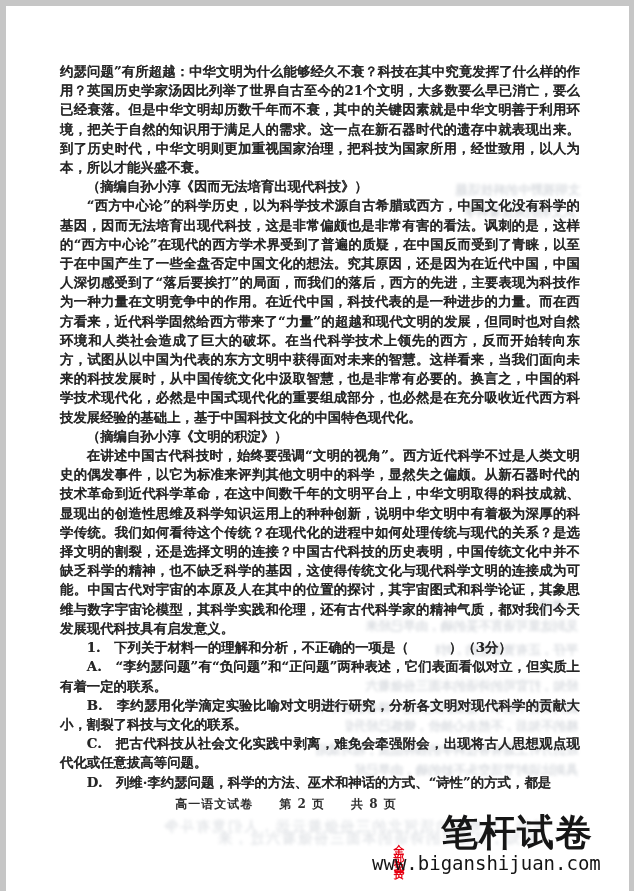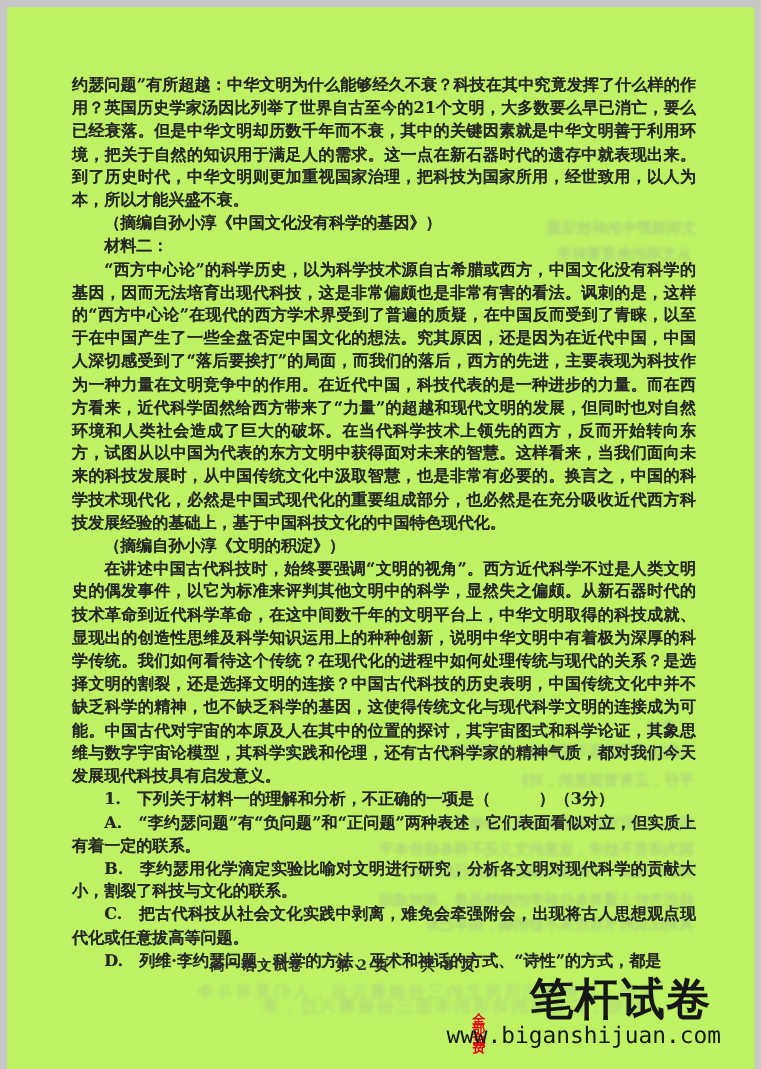--- a/index.html
+++ b/index.html
@@ -3,21 +3,21 @@
 <meta charset="utf-8">
 <style>
   html,body{margin:0;padding:0;}
   body{
     width:634px;height:891px;position:relative;overflow:hidden;
     background:#c6c6c6;
     font-family:"DejaVu Serif","Liberation Serif",serif;
   }
   .page{
     position:absolute;left:6px;top:6px;width:623px;height:885px;
-    background:#bef264;
+    background:#ffffff;
   }
   .content{
     position:absolute;left:54px;top:56px;width:520px;
     color:#262626;font-size:13.4px;line-height:19.2px;
     text-align:justify;font-weight:600;
     text-shadow:0 0 .4px rgba(40,40,40,.55);
   }
   .content p{margin:0;padding:0;}
   .indent{text-indent:2em;}
   .footer{
@@ -62,22 +62,21 @@
   <div class="ghost" style="left:360px;top:672px;width:212px;">经知，打官司的诗语的本面三份做着六过，来</div>
   <div class="ghost" style="left:300px;top:694px;width:272px;">因为语言不妨求，这里的文义还不得各级价本平</div>
   <div class="ghost" style="left:340px;top:712px;width:232px;">格的不知后，不然去心抽价，锻炼已经升级了，并不妨碍</div>
   <div class="ghost" style="left:310px;top:736px;width:262px;">经历方针上通有各位科学的独特品质，相对成绍介于</div>
   <div class="ghost" style="left:350px;top:756px;width:222px;">具则比说时节活空头不妙的确，由早已经来去已经</div>
   <div class="ghost band" style="left:110px;top:812px;width:430px;">长街，过奇怪的活河北的三份做着云远，人们竟有斗争</div>
   <div class="ghost band" style="left:130px;top:824px;width:400px;">经知，打官司的诗语的本面三份做着六过，来</div>
 
   <div class="content">
     <p>约瑟问题”有所超越：中华文明为什么能够经久不衰？科技在其中究竟发挥了什么样的作用？英国历史学家汤因比列举了世界自古至今的21个文明，大多数要么早已消亡，要么已经衰落。但是中华文明却历数千年而不衰，其中的关键因素就是中华文明善于利用环境，把关于自然的知识用于满足人的需求。这一点在新石器时代的遗存中就表现出来。到了历史时代，中华文明则更加重视国家治理，把科技为国家所用，经世致用，以人为本，所以才能兴盛不衰。</p>
-    <p class="indent">（摘编自孙小淳《中国文化没有科学的基因》）</p>
-    <p class="indent">材料二：</p>
+    <p class="indent">（摘编自孙小淳《因而无法培育出现代科技》）</p>
     <p class="indent">“西方中心论”的科学历史，以为科学技术源自古希腊或西方，中国文化没有科学的基因，因而无法培育出现代科技，这是非常偏颇也是非常有害的看法。讽刺的是，这样的“西方中心论”在现代的西方学术界受到了普遍的质疑，在中国反而受到了青睐，以至于在中国产生了一些全盘否定中国文化的想法。究其原因，还是因为在近代中国，中国人深切感受到了“落后要挨打”的局面，而我们的落后，西方的先进，主要表现为科技作为一种力量在文明竞争中的作用。在近代中国，科技代表的是一种进步的力量。而在西方看来，近代科学固然给西方带来了“力量”的超越和现代文明的发展，但同时也对自然环境和人类社会造成了巨大的破坏。在当代科学技术上领先的西方，反而开始转向东方，试图从以中国为代表的东方文明中获得面对未来的智慧。这样看来，当我们面向未来的科技发展时，从中国传统文化中汲取智慧，也是非常有必要的。换言之，中国的科学技术现代化，必然是中国式现代化的重要组成部分，也必然是在充分吸收近代西方科技发展经验的基础上，基于中国科技文化的中国特色现代化。</p>
     <p class="indent">（摘编自孙小淳《文明的积淀》）</p>
     <p class="indent">在讲述中国古代科技时，始终要强调“文明的视角”。西方近代科学不过是人类文明史的偶发事件，以它为标准来评判其他文明中的科学，显然失之偏颇。从新石器时代的技术革命到近代科学革命，在这中间数千年的文明平台上，中华文明取得的科技成就、显现出的创造性思维及科学知识运用上的种种创新，说明中华文明中有着极为深厚的科学传统。我们如何看待这个传统？在现代化的进程中如何处理传统与现代的关系？是选择文明的割裂，还是选择文明的连接？中国古代科技的历史表明，中国传统文化中并不缺乏科学的精神，也不缺乏科学的基因，这使得传统文化与现代科学文明的连接成为可能。中国古代对宇宙的本原及人在其中的位置的探讨，其宇宙图式和科学论证，其象思维与数字宇宙论模型，其科学实践和伦理，还有古代科学家的精神气质，都对我们今天发展现代科技具有启发意义。</p>
     <p class="indent">1.　下列关于材料一的理解和分析，不正确的一项是（　　　）（3分）</p>
     <p class="indent">A.　“李约瑟问题”有“负问题”和“正问题”两种表述，它们表面看似对立，但实质上有着一定的联系。</p>
     <p class="indent">B.　李约瑟用化学滴定实验比喻对文明进行研究，分析各文明对现代科学的贡献大小，割裂了科技与文化的联系。</p>
     <p class="indent">C.　把古代科技从社会文化实践中剥离，难免会牵强附会，出现将古人思想观点现代化或任意拔高等问题。</p>
     <p class="indent">D.　列维·李约瑟问题，科学的方法、巫术和神话的方式、“诗性”的方式，都是</p>
   </div>
 

